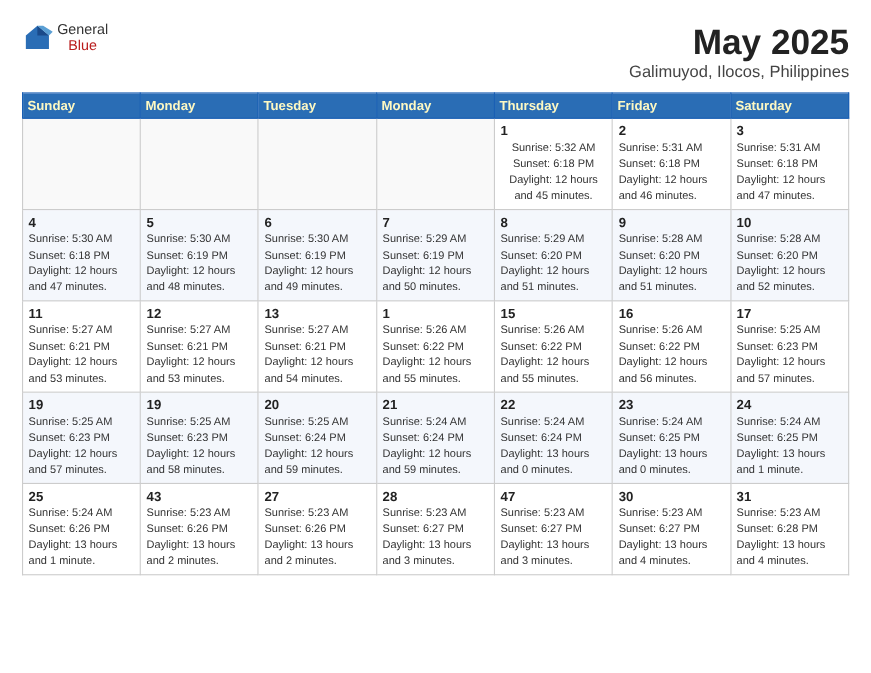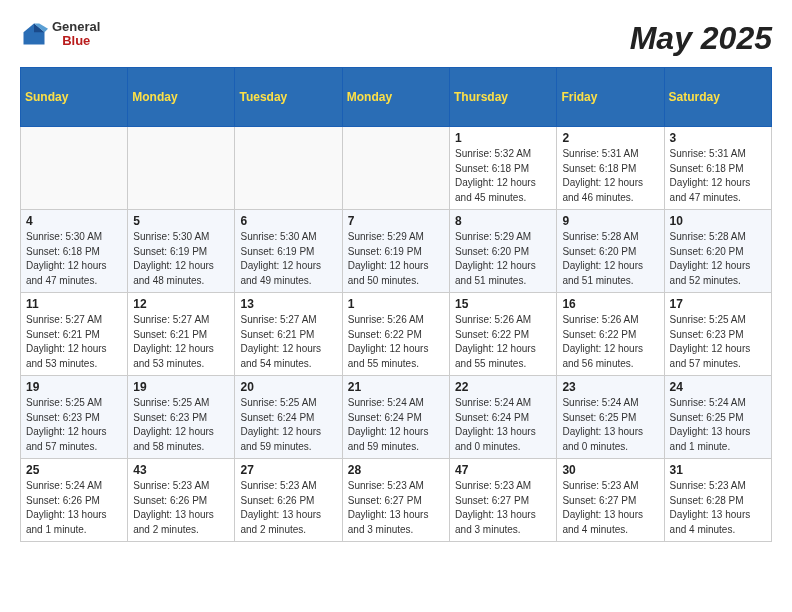--- a/index.html
+++ b/index.html
@@ -18,52 +18,51 @@
     }
     .logo {
       display: flex;
       align-items: center;
       gap: 4px;
     }
     .logo-text {
       display: flex;
       flex-direction: column;
       font-size: 13px;
-      font-weight: bold;
+      font-weight: normal;
       line-height: 1.1;
     }
     .logo-text .general { color: #333; }
     .logo-text .blue { color: #b91c1c; text-align: center; }
     .logo-icon {
       width: 28px;
       height: 28px;
     }
     .title-block {
       text-align: right;
-      font-style: italic;
     }
     .title-block h1 {
       font-size: 32px;
       color: #222;
       font-weight: bold;
     }
     .title-block h2 {
       font-size: 15px;
       color: #444;
       font-weight: normal;
     }
     .calendar {
       width: 100%;
       border-collapse: collapse;
       border: 1px solid #ccc;
     }
     .calendar th {
       background: #2a6db5;
-      color: #fde047;
-      padding: 22px 4px;
+      color: #fef9c3;
+      padding: 4px 4px;
       font-size: 12px;
       text-align: left;
       border: 1px solid #1a5fb4;
       margin-left: 20px;
     }
     .calendar td {
       border: 1px solid #ccc;
       vertical-align: top;
       padding: 4px 5px;
       width: 108px;
@@ -103,20 +102,21 @@
       <polygon points="16,4 28,14 16,14" fill="#1a4a8a"></polygon>
       <polygon points="22,4 32,10 28,14 16,4" fill="#5a9fd4"></polygon>
     </svg>
     <div class="logo-text">
       <span class="general">General</span>
       <span class="blue">Blue</span>
     </div>
   </div>
   <div class="title-block">
     <h1>May 2025</h1>
+    <h2>Galimuyod, Ilocos, Philippines</h2>
   </div>
 </div>
 
 <table class="calendar">
   <thead>
     <tr>
     <th>Sunday</th>
         <th>Monday</th>
         <th>Tuesday</th>
         <th>Monday</th>
@@ -126,21 +126,21 @@
       </tr>
   </thead>
   <tbody id="calendar-body">
   <tr>
         <td class="empty"></td>
         <td class="empty"></td>
         <td class="empty"></td>
         <td class="empty"></td>
         <td>
           <span class="day-num">1</span>
-          <div class="day-info" style="white-space: pre-line;">Sunrise: 5:32 AM
+          <div class="day-info" style="white-space: pre-line; text-align: center;">Sunrise: 5:32 AM
 Sunset: 6:18 PM
 Daylight: 12 hours
 and 45 minutes.</div>
         </td>
         <td>
           <span class="day-num">2</span>
           <div class="day-info" style="white-space: pre-line;">Sunrise: 5:31 AM
 Sunset: 6:18 PM
 Daylight: 12 hours
 and 46 minutes.</div>

